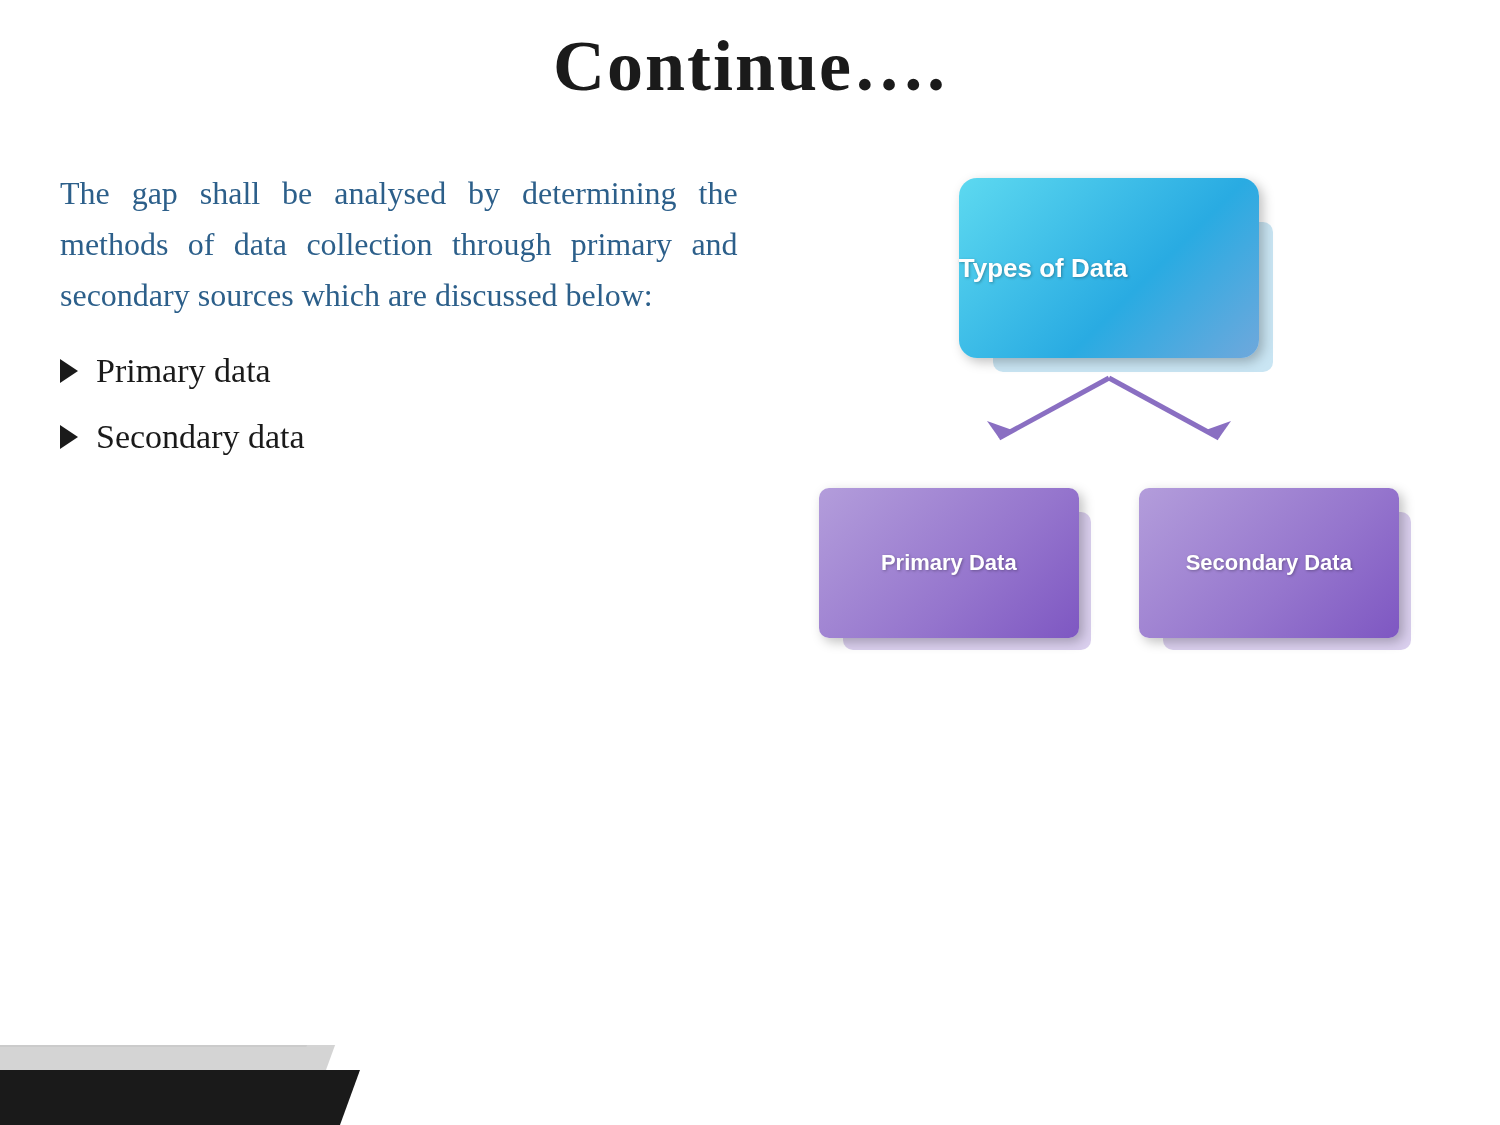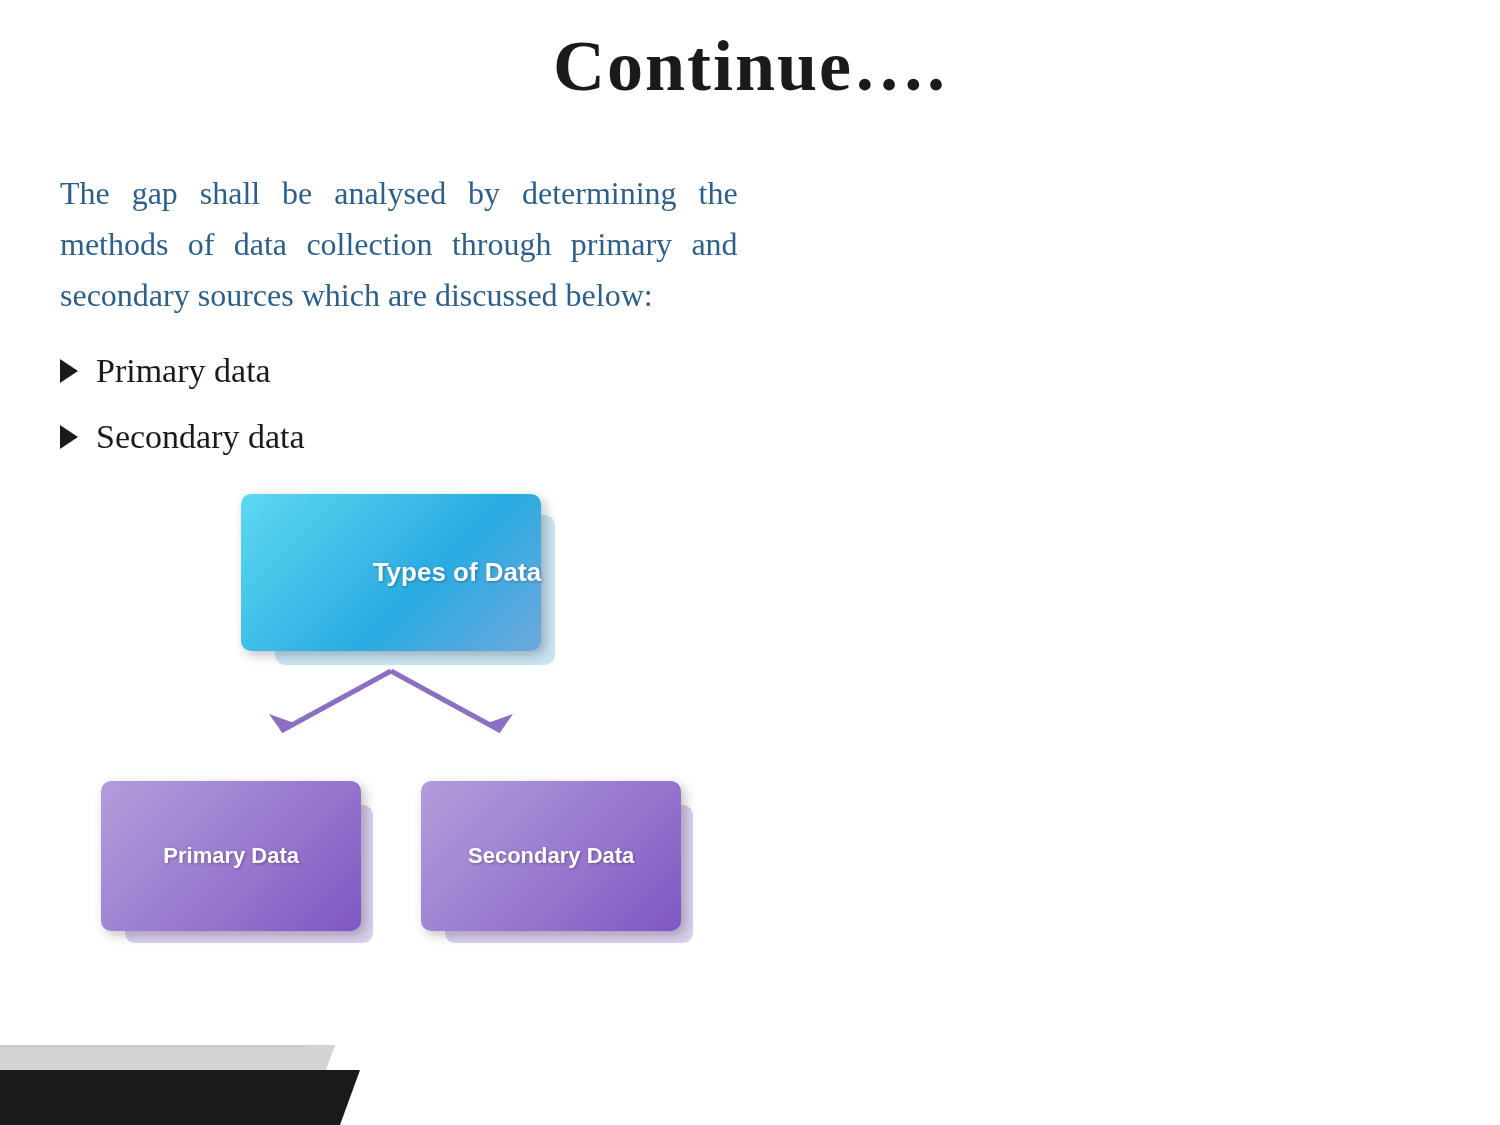--- a/index.html
+++ b/index.html
@@ -22,21 +22,21 @@
     .title-text {
       font-size: 72px;
       font-weight: bold;
       color: #1a1a1a;
       letter-spacing: 2px;
     }
 
     
     .content-area {
       display: flex;
-      flex-direction: column;
+      flex-direction: row;
       padding: 0 60px;
       margin-top: 20px;
     }
 
     
     .left-column {
       width: 52%;
       padding-right: 40px;
     }
 
@@ -77,26 +77,26 @@
       width: 48%;
       display: flex;
       flex-direction: column;
       align-items: center;
       padding-top: 10px;
     }
 
     
     .types-of-data-box {
       width: 300px;
-      height: 157px;
+      height: 180px;
       background: linear-gradient(135deg, #5dd9f0 0%, #29abe2 60%, #6fa8dc 100%);
-      border-radius: 10px;
-      display: flex;
-      align-items: center;
-      justify-content: flex-end;
+      border-radius: 18px;
+      display: flex;
+      align-items: center;
+      justify-content: flex-start;
       box-shadow: 4px 4px 12px rgba(0,0,0,0.25);
       position: relative;
     }
 
     .types-of-data-box::after {
       content: '';
       position: absolute;
       right: -14px;
       bottom: -14px;
       width: 280px;

